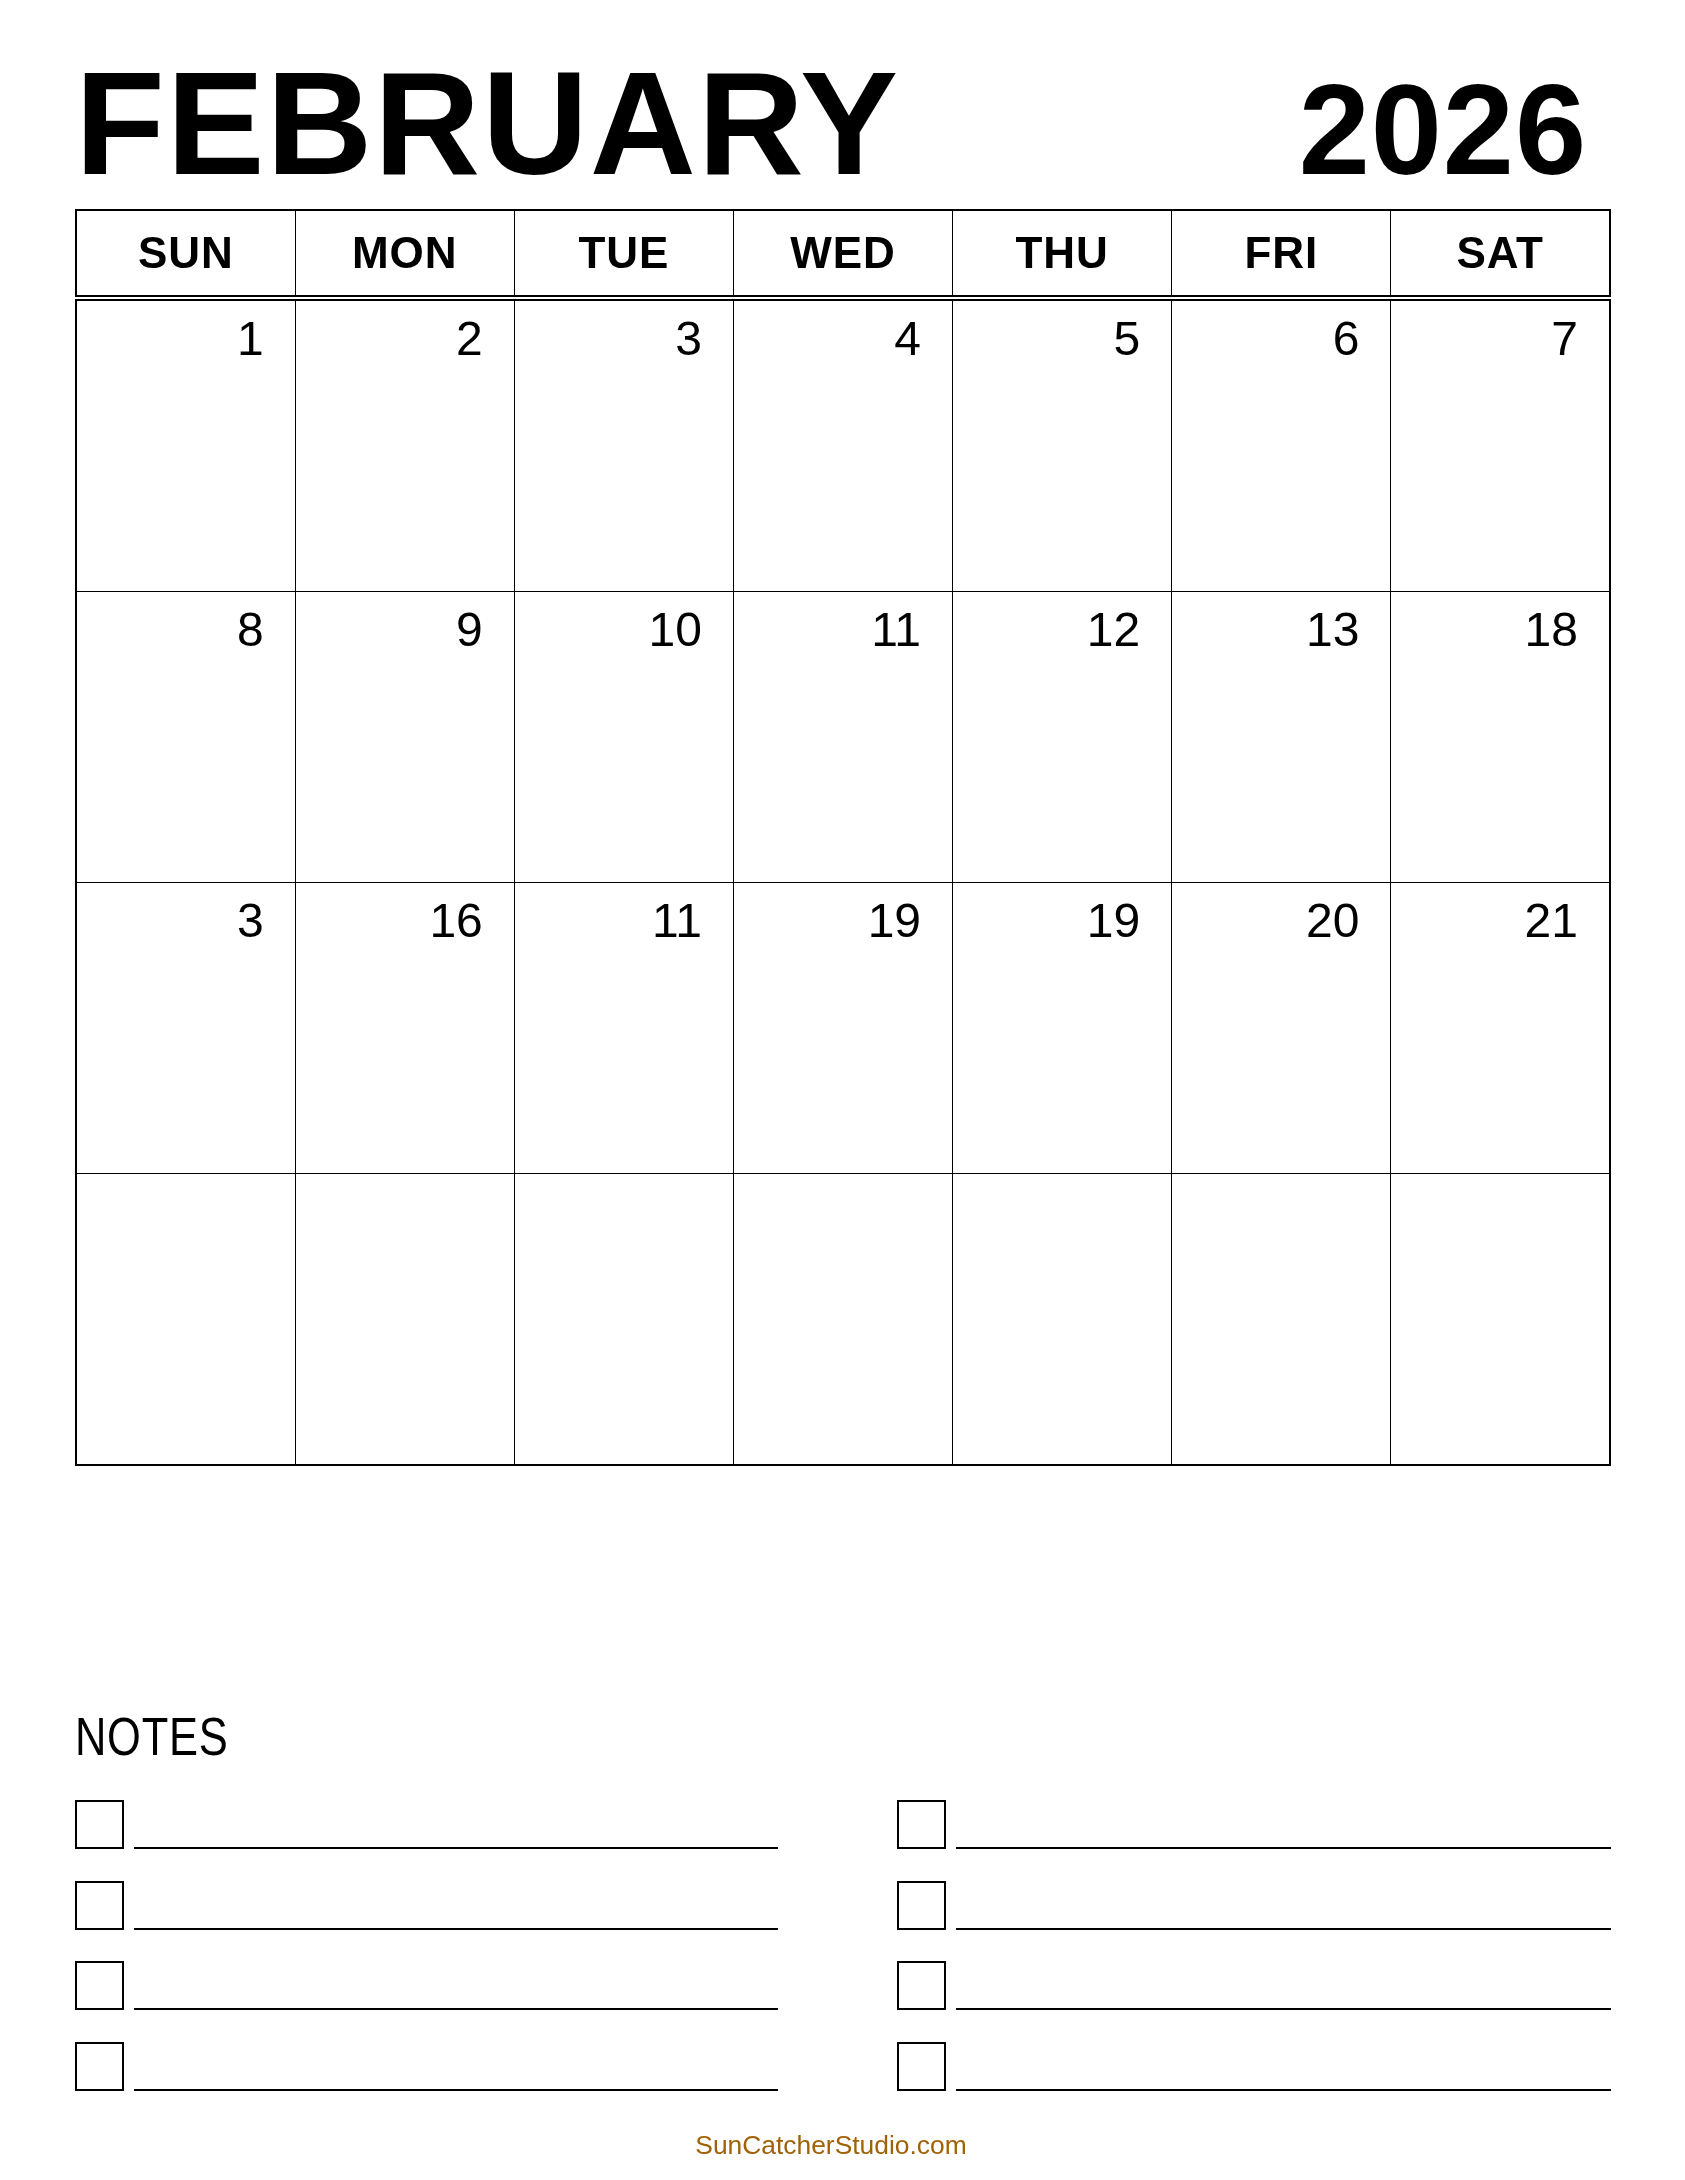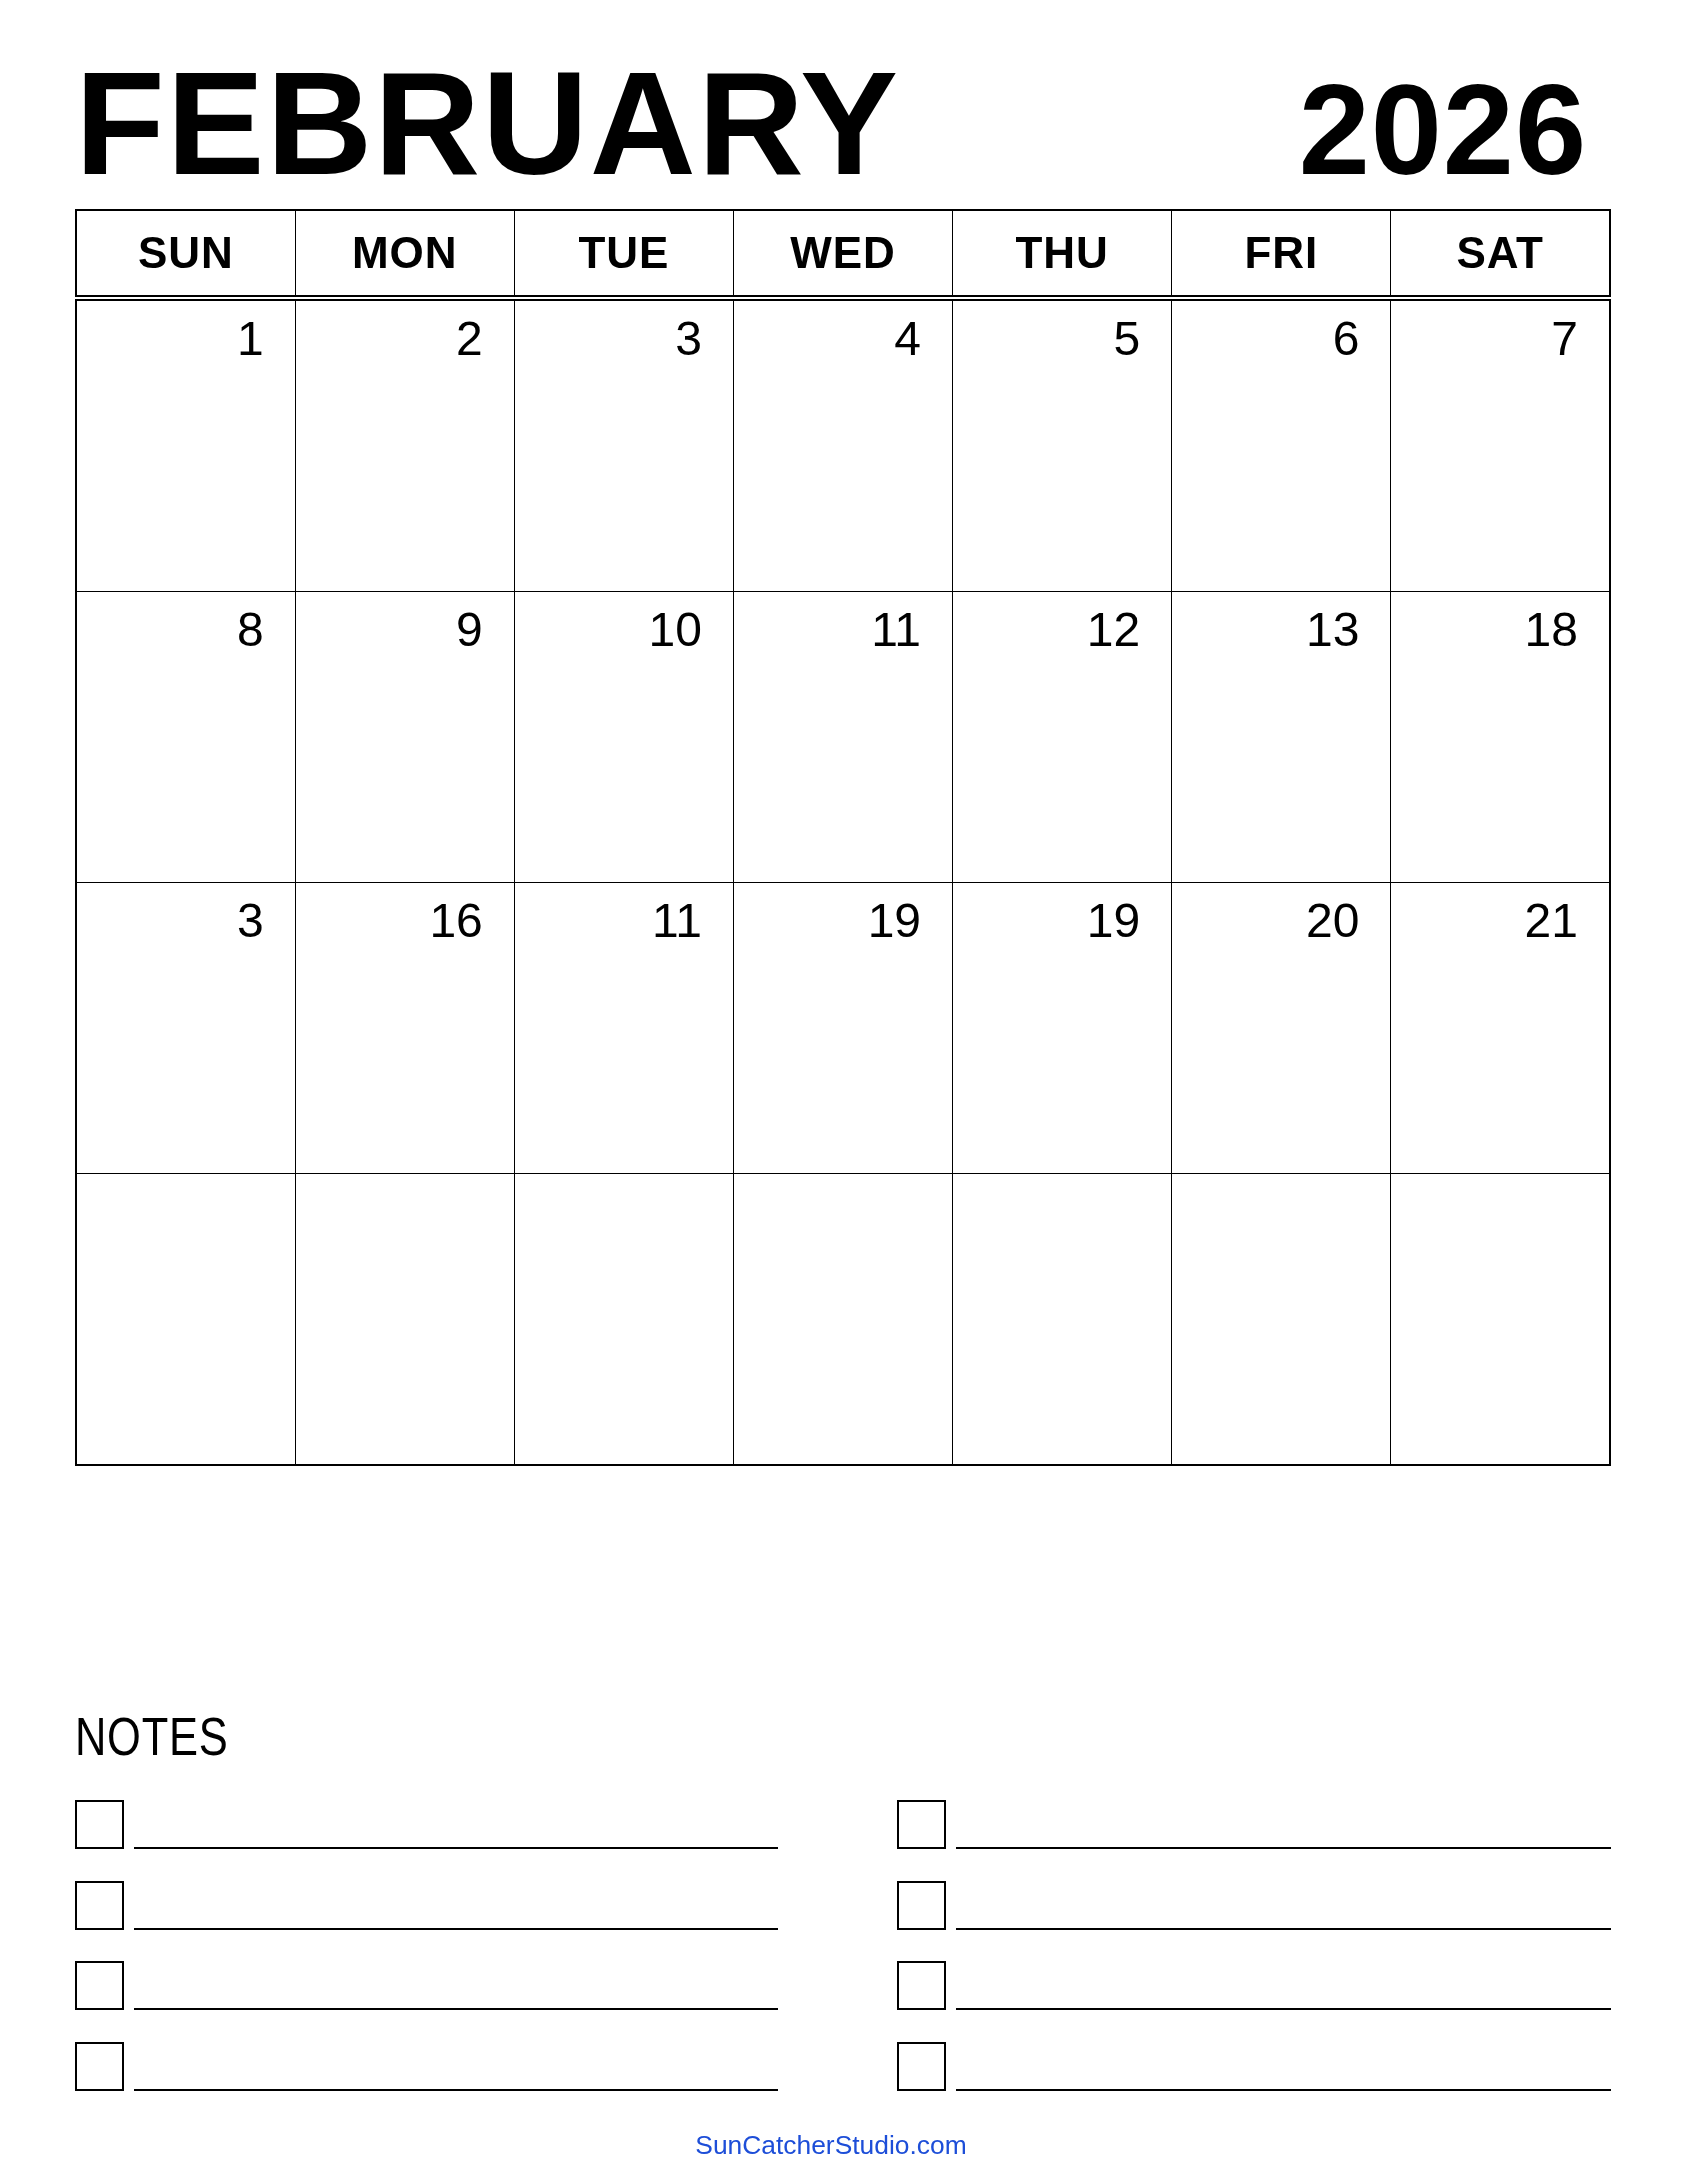--- a/index.html
+++ b/index.html
@@ -117,21 +117,21 @@
 
   
   .footer {
     position: absolute;
     left: 0;
     right: 0;
     top: 2130px;
     text-align: center;
     font-size: 26.4px;
     font-weight: 400;
-    color: #1d4ed8;
+    color: #a16207;
   }
 </style>
 </head>
 <body>
 
 <div class="page">
 
   <div class="title-row">
     <div class="title-month">FEBRUARY</div>
     <div class="title-year">2026</div>

